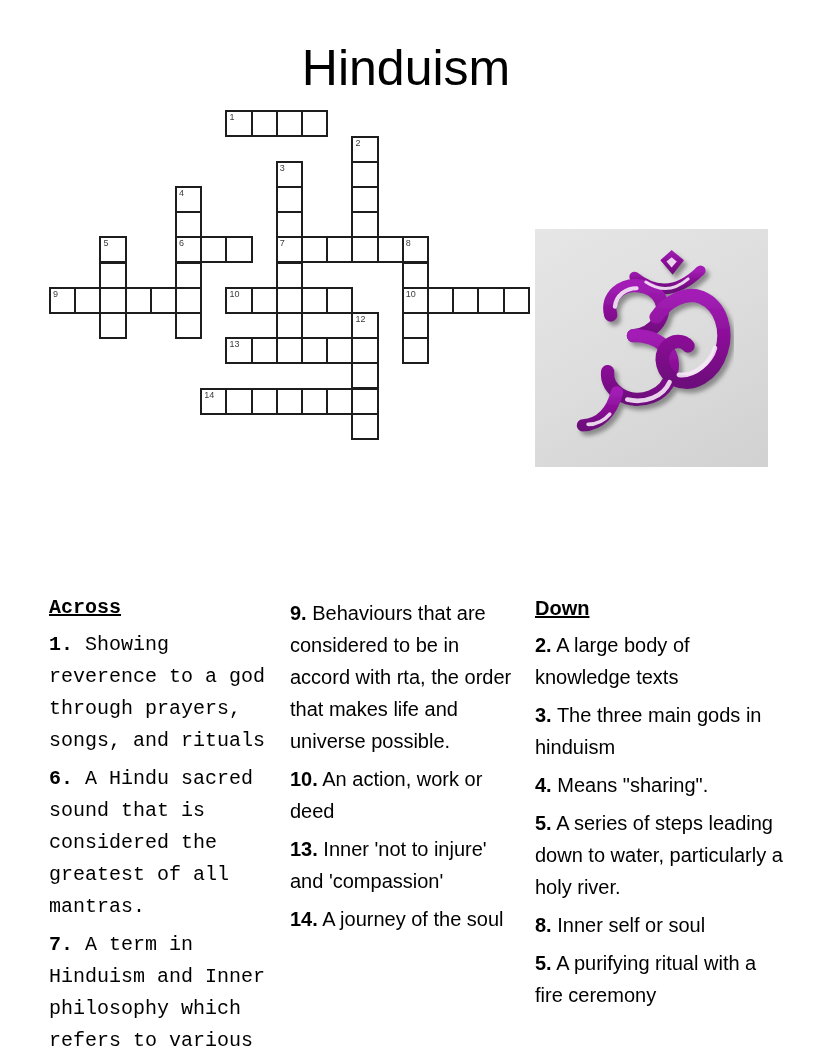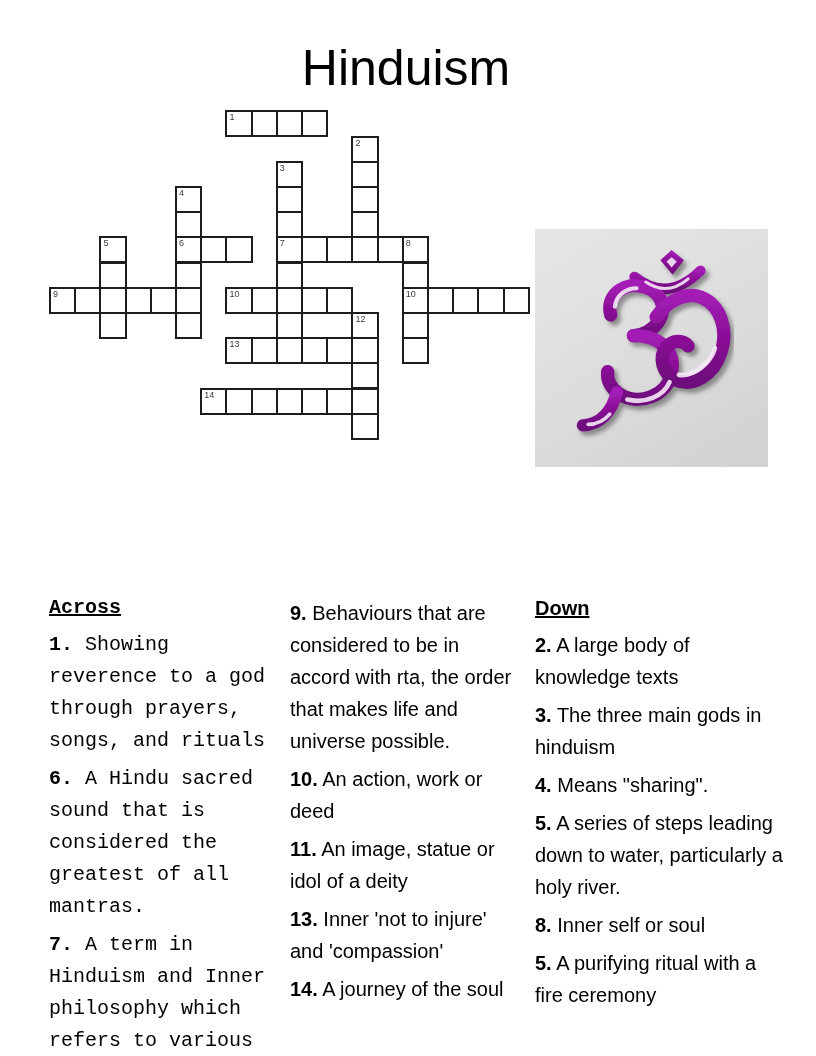--- a/index.html
+++ b/index.html
@@ -179,21 +179,20 @@
   <div id="clues">
       <div class="clue-col" style="left: 49px; width: 233px; font-family: Liberation Mono, monospace;">
         <div class="clue-heading">Across</div>
         <p class="clue"><b>1.</b><span> Showing reverence to a god through prayers, songs, and rituals</span></p>
         <p class="clue"><b>6.</b><span> A Hindu sacred sound that is considered the greatest of all mantras.</span></p>
         <p class="clue"><b>7.</b><span> A term in Hinduism and Inner philosophy which refers to various forms of emancipation, liberation, and release.</span></p>
       </div>
       <div class="clue-col" style="left: 290px; width: 233px;">
         <p class="clue"><b>9.</b><span> Behaviours that are considered to be in accord with rta, the order that makes life and universe possible.</span></p>
         <p class="clue"><b>10.</b><span> An action, work or deed</span></p>
-        <p class="clue"><b>11.</b><span> An image, statue or idol of a deity</span></p>
         <p class="clue"><b>13.</b><span> Inner 'not to injure' and 'compassion'</span></p>
         <p class="clue"><b>14.</b><span> A journey of the soul</span></p>
       </div>
       <div class="clue-col" style="left: 535px; width: 250px;">
         <div class="clue-heading">Down</div>
         <p class="clue"><b>2.</b><span> A large body of knowledge texts</span></p>
         <p class="clue"><b>3.</b><span> The three main gods in hinduism</span></p>
         <p class="clue"><b>4.</b><span> Means "sharing".</span></p>
         <p class="clue"><b>5.</b><span> A series of steps leading down to water, particularly a holy river.</span></p>
         <p class="clue"><b>8.</b><span> Inner self or soul</span></p>

